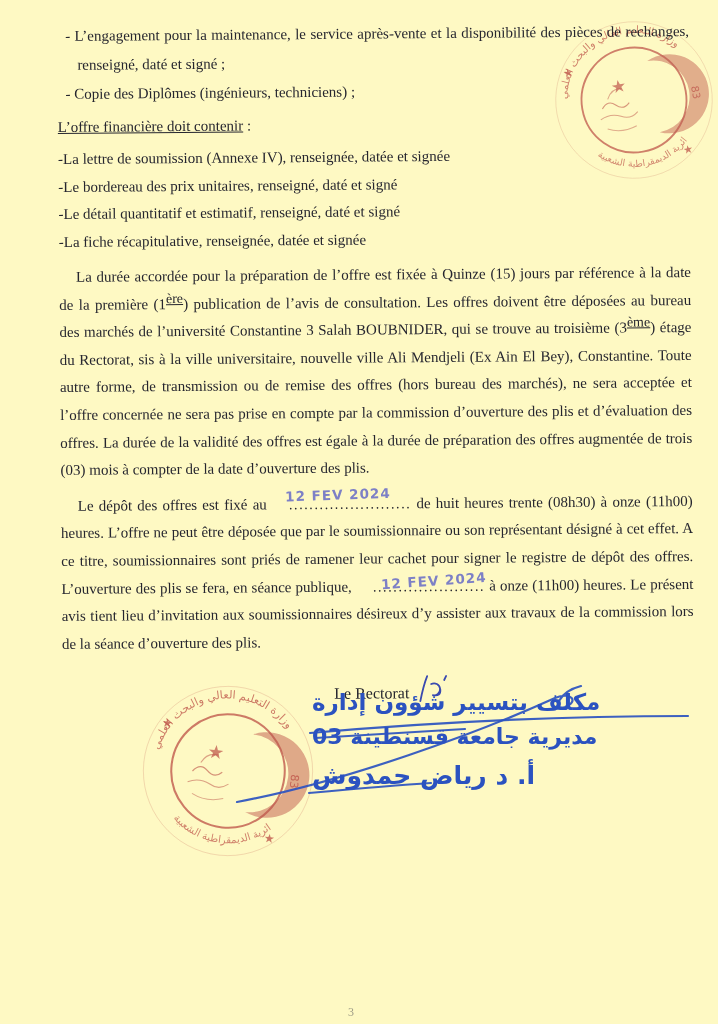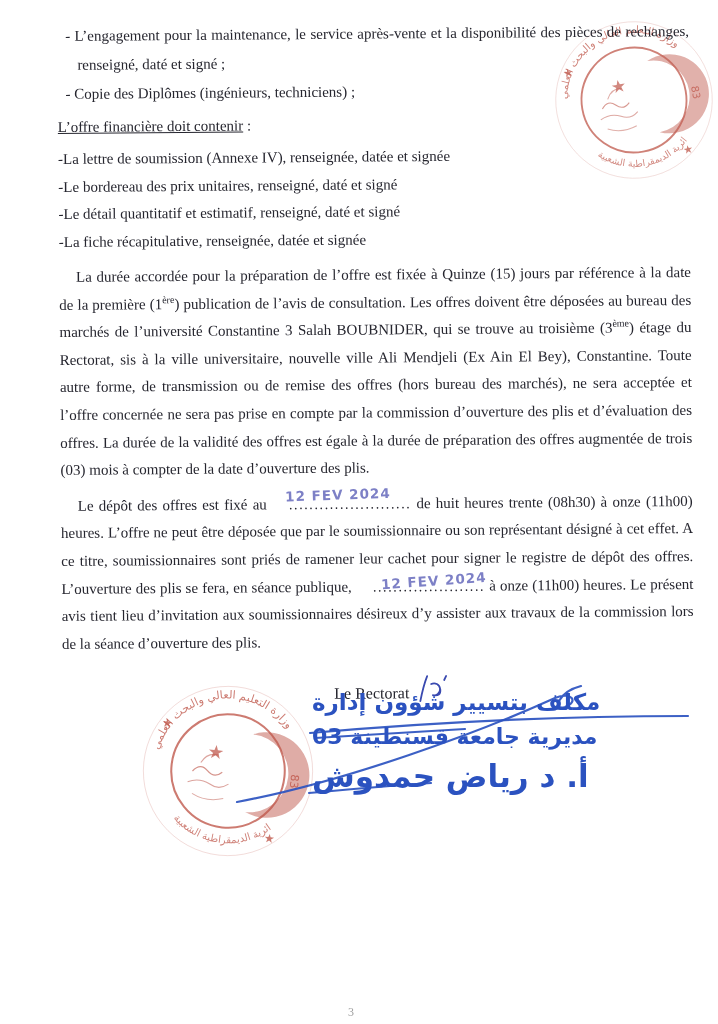--- a/index.html
+++ b/index.html
@@ -1,20 +1,20 @@
 <!DOCTYPE html>
 <html style="--seal-red: #c05a4e; --stamp-blue: #2b52c0; --date-blue: #7d80c6;"><head>
 <meta charset="utf-8">
 <style>
   html,body{margin:0;padding:0;background:#e8e8e6;}
   .page{
     position:relative;
     width:718px;height:1024px;
     margin:0 auto;
-    background:#ffffff;
+    background:#fef9c3;
     overflow:hidden;
     font-family:"Liberation Serif", serif;
     color:#26262f;
   }
   
   .content{
     position:absolute;left:57px;top:22px;width:632px;
     transform:rotate(-0.45deg);
     transform-origin:0 0;
     z-index:2;
@@ -28,21 +28,21 @@
   .heading .u{text-decoration:underline;}
   .fin-item{line-height:27.5px;}
   .fin-list{margin-top:4px;}
   .para{
     margin:8px 0 0 0;
     text-align:justify;
     text-indent:17px;
     line-height:27.6px;
   }
   .para b{font-weight:normal;}
-  sup{font-size:10px;line-height:0;}
+  sup{font-size:14px;line-height:0;text-decoration:underline;}
   
   .blank{position:relative;display:inline-block;}
   .dots{letter-spacing:1.6px;font-size:14px;}
   .dstamp{
     position:absolute;left:50%;top:-9px;
     white-space:nowrap;
     font-family:"DejaVu Sans", sans-serif;
     font-weight:700;font-size:13.5px;letter-spacing:1px;
     color:var(--date-blue,#7d80c6);
   }
@@ -56,21 +56,21 @@
   .seal-top{left:548px;top:14px;width:172px;height:172px;transform:rotate(-10deg);opacity:.95;}
   .seal-bottom{left:135px;top:678px;width:186px;height:186px;transform:rotate(6deg);}
   .blue-stamp{
     position:absolute;left:312px;top:686px;width:290px;z-index:3;
     direction:rtl;text-align:left;
     font-family:"DejaVu Sans", sans-serif;font-weight:700;
     color:var(--stamp-blue,#2b52c0);
   }
   .bs-l1{font-size:23px;line-height:33px;}
   .bs-l2{font-size:22px;line-height:36px;}
-  .bs-l3{font-size:31px;line-height:42px;letter-spacing:1px;}
+  .bs-l3{font-size:25px;line-height:42px;letter-spacing:1px;}
   .sig-overlay{position:absolute;left:225px;top:652px;z-index:4;pointer-events:none;}
   .sig-overlay path{stroke:var(--stamp-blue,#2b52c0);stroke-width:2.2;fill:none;stroke-linecap:round;opacity:.92;}
   .pagenum{
     position:absolute;left:348px;top:1005px;z-index:2;
     font-size:12px;color:#5c5c5c;opacity:.6;
   }
   .svgdefs{position:absolute;width:0;height:0;overflow:hidden;}
 </style>
 </head>
 <body>

